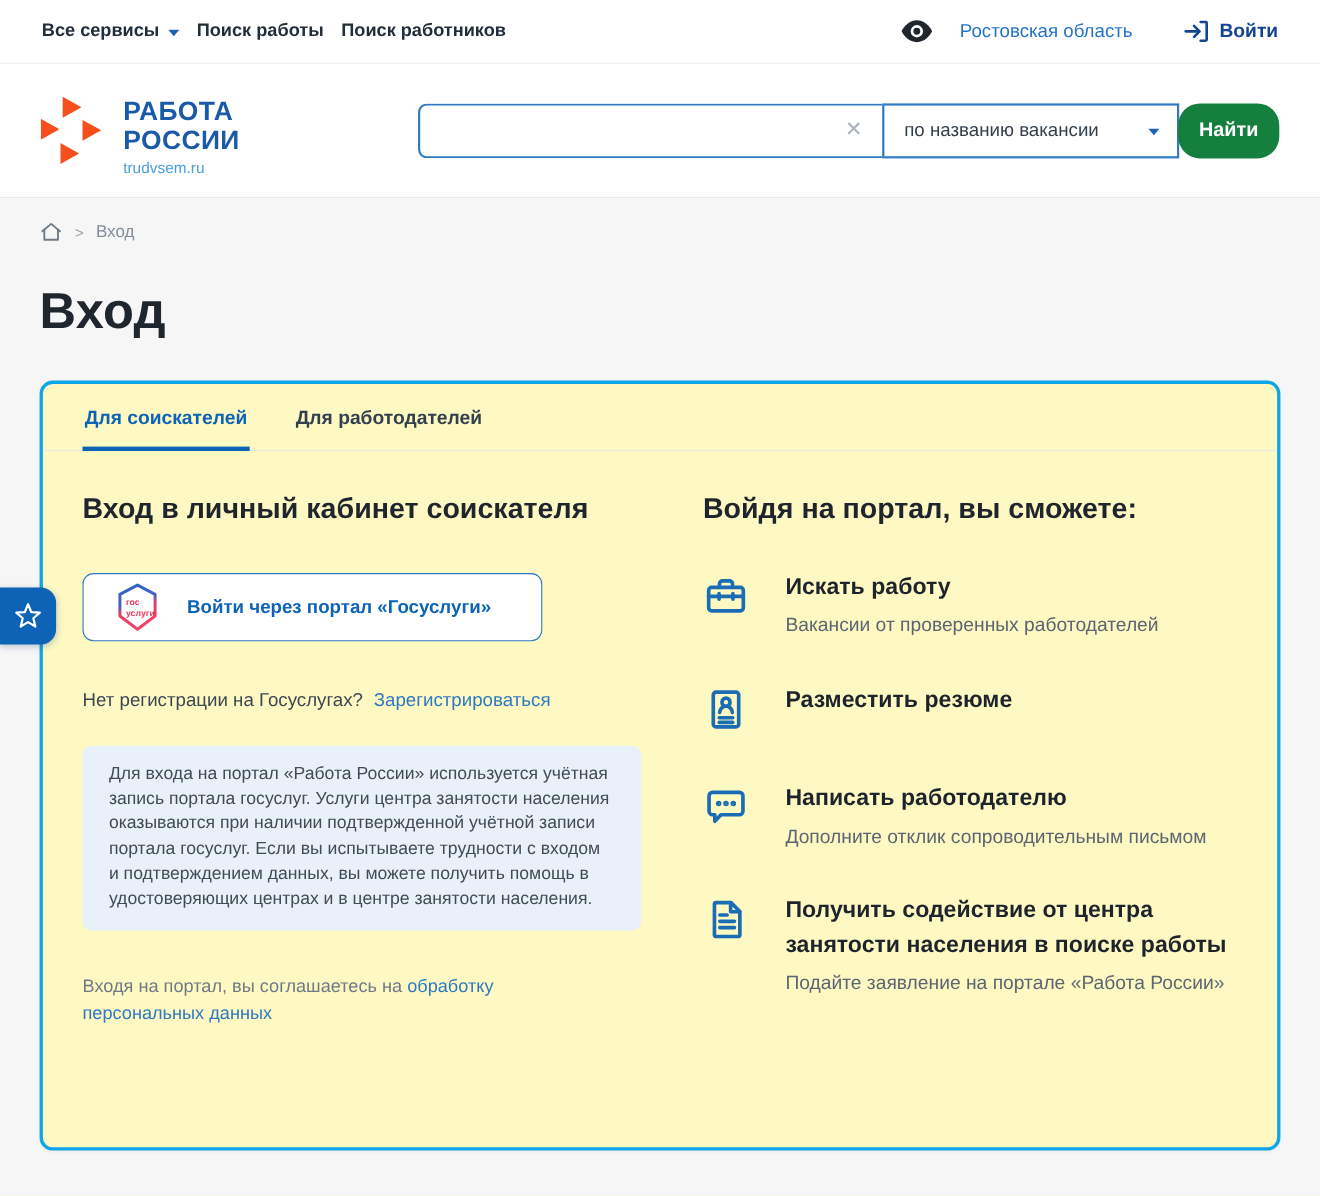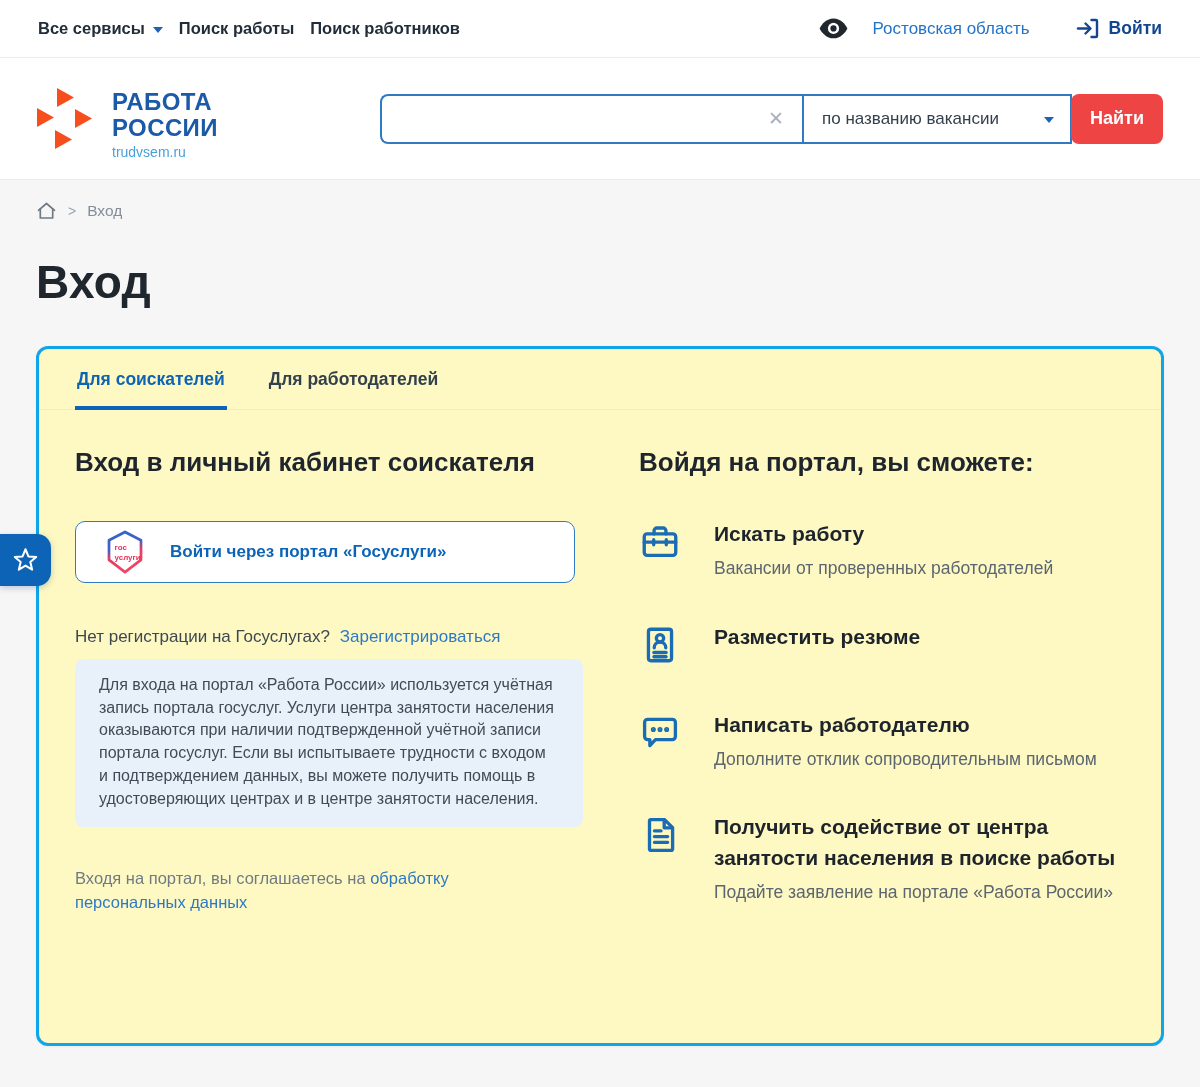--- a/index.html
+++ b/index.html
@@ -50,22 +50,22 @@
   .search-input { flex:1; border:none; outline:none; font-size:17px; font-family:inherit; color:#333f4b; background:transparent; }
   .clear-btn { font-size:19px; color:#a9b1ba; cursor:pointer; padding:0 4px; line-height:1; }
   .search-select {
     width:270px; border:2px solid #2f7ac2; background:#fff;
     display:flex; align-items:center; justify-content:space-between;
     padding:0 16px 0 18px; cursor:pointer;
   }
   .search-select-value { font-size:17px; color:#333f4b; }
   .search-btn {
     width:92px; margin-left:-1px; border:none; cursor:pointer;
-    background:#ef4444; color:#fff; font-size:18px; font-weight:700;
-    font-family:inherit; border-radius:8px;
+    background:#15803d; color:#fff; font-size:18px; font-weight:700;
+    font-family:inherit; border-radius:20px;
   }
   
   .content { padding:0 36px; }
   .breadcrumb { margin-top:21px; display:flex; align-items:center; gap:11px; font-size:15.5px; color:#848e99; }
   .breadcrumb .sep { font-size:14px; color:#9aa3ad; }
   .breadcrumb-current { color:#848e99; }
   .page-title { margin-top:34px; font-size:46px; font-weight:700; color:#20262e; letter-spacing:.3px; }
   
   .card {
     margin-top:37px; background:#fef9c3; border:3px solid #0ea5e9;
@@ -77,30 +77,30 @@
     padding:20px 2px 16px; font-size:17.5px; font-weight:700; cursor:pointer;
     color:#33404d; border-bottom:4px solid transparent; margin-bottom:-1px;
   }
   .tab.active { color:#0d64b7; border-bottom-color:#0d64b7; }
   .card-body { display:flex; padding:36px 36px 46px; gap:56px; }
   .col-left { width:508px; flex-shrink:0; }
   .col-right { flex:1; }
   h2 { font-size:26px; font-weight:700; color:#1f252d; line-height:1.27; }
   
   .gos-btn {
-    margin-top:42px; width:500px; height:62px; background:#fff;
+    margin-top:42px; width:418px; height:62px; background:#fff;
     border:1.5px solid #2e79c4; border-radius:10px; cursor:pointer;
     display:flex; align-items:center; gap:22px; padding:0 26px;
     font-family:inherit;
   }
   .gos-btn-label { font-size:17px; font-weight:700; color:#0d64b7; }
   .register-row { margin-top:44px; font-size:17px; color:#3c4752; }
   .register-link { color:#2e79c4; text-decoration:none; cursor:pointer; margin-left:5px; }
   .info-box {
-    margin-top:12px; background:#e8f1fa; border-radius:8px;
+    margin-top:31px; background:#e8f1fa; border-radius:8px;
     padding:15px 24px 17px; font-size:16px; line-height:1.42; color:#414b56;
   }
   .consent { margin-top:40px; font-size:16.5px; line-height:1.45; color:#707a85; max-width:445px; }
   .consent-link { color:#2e79c4; text-decoration:none; cursor:pointer; }
   
   .benefits-heading { margin-bottom:33px; }
   .benefit { display:flex; gap:33px; margin-bottom:40px;margin-top:40px; }
   .benefit-icon { width:42px; flex-shrink:0; padding-top:2px; }
   .benefit-title { font-size:21px; font-weight:700; color:#1d242c; line-height:1.45; max-width:430px; }
   .benefit-desc { margin-top:6px; font-size:17.5px; color:#5c6671; line-height:1.5; max-width:445px; }

